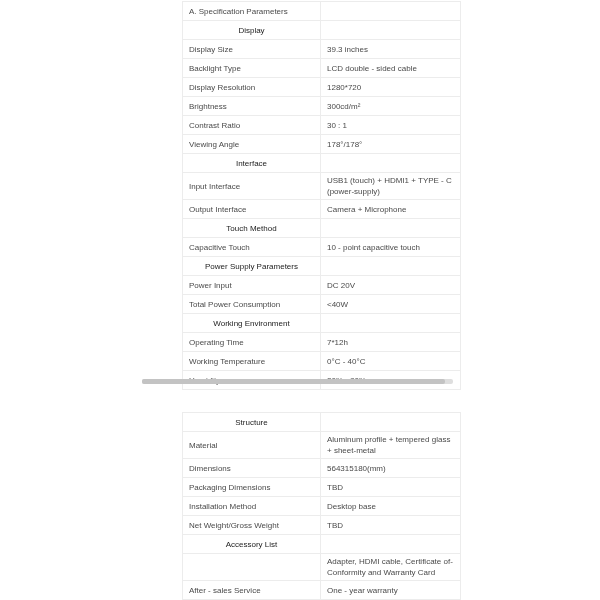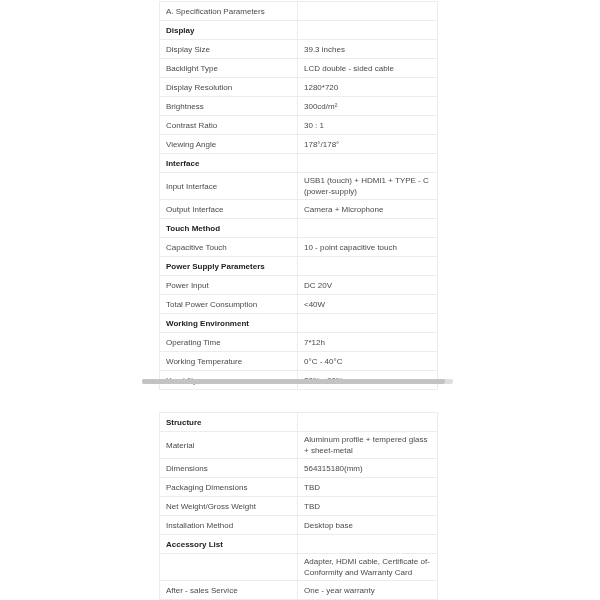--- a/index.html
+++ b/index.html
@@ -15,35 +15,37 @@
     overflow: hidden;
   }
   .spec-table {
     position: absolute;
     width: 278px;
   }
   .spec-table table {
     width: 278px;
     border-collapse: collapse;
     table-layout: fixed;
+    margin-left: 23px;
   }
   .spec-table td {
     border: 1px solid #ececec;
     font-size: 8px;
     line-height: 11px;
     color: #4a4a4a;
     padding: 2px 6px;
     height: 14px;
     vertical-align: middle;
     overflow: hidden;
     word-wrap: break-word;
   }
   .spec-table tr.section td {
-    font-weight: bold;
+    font-weight: normal;
     color: #222222;
+    text-align: center;
   }
   #table1 { left: 159px; top: 1px; }
   #table2 { left: 159px; top: 412px; }
   .h-scrollbar {
     position: absolute;
     left: 142px;
     top: 379px;
     width: 311px;
     height: 5px;
     background: #dedede;
@@ -174,26 +176,26 @@
   </tr>
         <tr>
     <td>Dimensions</td>
     <td>564315180(mm)</td>
   </tr>
         <tr>
     <td>Packaging Dimensions</td>
     <td>TBD</td>
   </tr>
         <tr>
+    <td>Installation Method</td>
+    <td>Desktop base</td>
+  </tr>
+        <tr>
     <td>Net Weight/Gross Weight</td>
     <td>TBD</td>
-  </tr>
-        <tr>
-    <td>Installation Method</td>
-    <td>Desktop base</td>
   </tr>
         <tr class="section">
     <td>Accessory List</td>
     <td></td>
   </tr>
         <tr>
     <td></td>
     <td>Adapter, HDMI cable, Certificate of-Conformity and Warranty Card</td>
   </tr>
         <tr>

